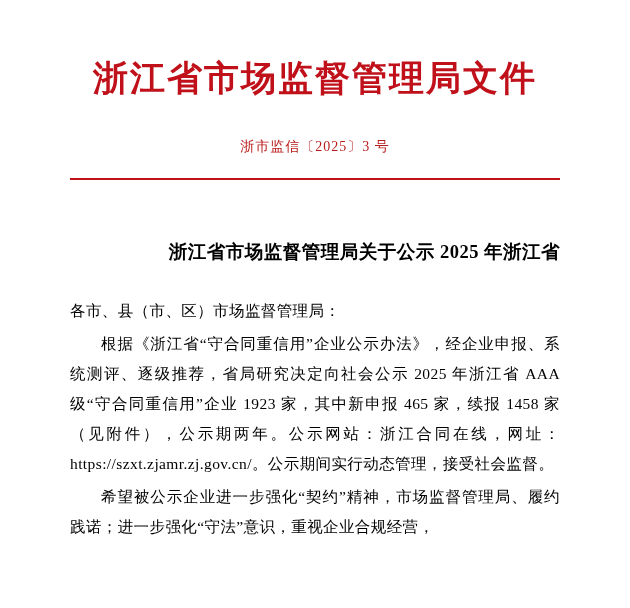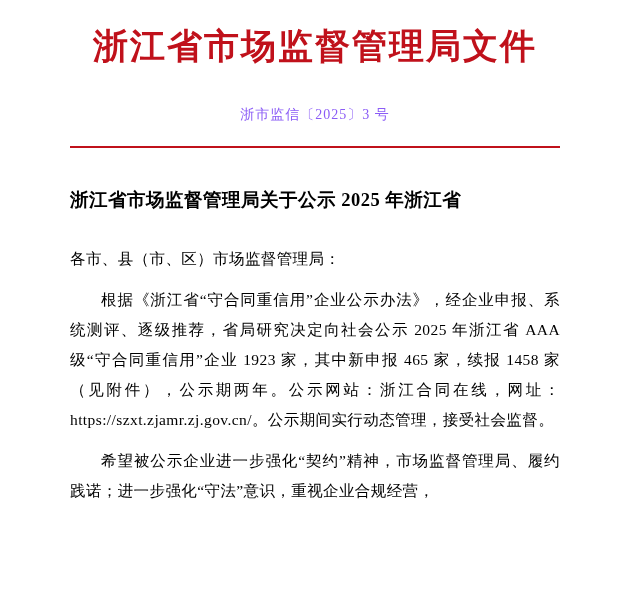--- a/index.html
+++ b/index.html
@@ -24,67 +24,67 @@
     padding: 0 70px;
   }
 
   .masthead {
     text-align: center;
     color: #c0111b;
     font-weight: bold;
     font-size: 35px;
     letter-spacing: 2px;
     line-height: 1.2;
-    margin-top: 26px;
+    margin-top: 58px;
     font-family: "Liberation Serif", "DejaVu Serif", serif;
     white-space: nowrap;
   }
 
   .doc-number {
     text-align: center;
     font-size: 14px;
-    color: #8b5cf6;
+    color: #b91c1c;
     margin-top: 38px;
     letter-spacing: 1px;
   }
 
   .red-rule {
     margin-top: 22px;
     height: 2px;
     background: #c0111b;
     width: 100%;
   }
 
   .title {
-    text-align: left;
+    text-align: right;
     font-weight: bold;
     font-size: 18.5px;
     line-height: 1.75;
-    margin-top: 36px;
+    margin-top: 56px;
     letter-spacing: 0.5px;
   }
   .title .line {
     display: block;
     white-space: nowrap;
   }
 
   .body-block {
     margin-top: 28px;
     font-size: 15.5px;
     line-height: 1.95;
     text-align: justify;
     letter-spacing: 0.4px;
     font-family: Liberation Serif, serif;
   }
 
   .para {
     margin: 0;
   }
   .para + .para {
-    margin-top: 10px;
+    margin-top: 2px;
   }
   .indent {
     text-indent: 2em;
   }
 </style>
 </head>
 <body>
 
 <div class="page">
 

